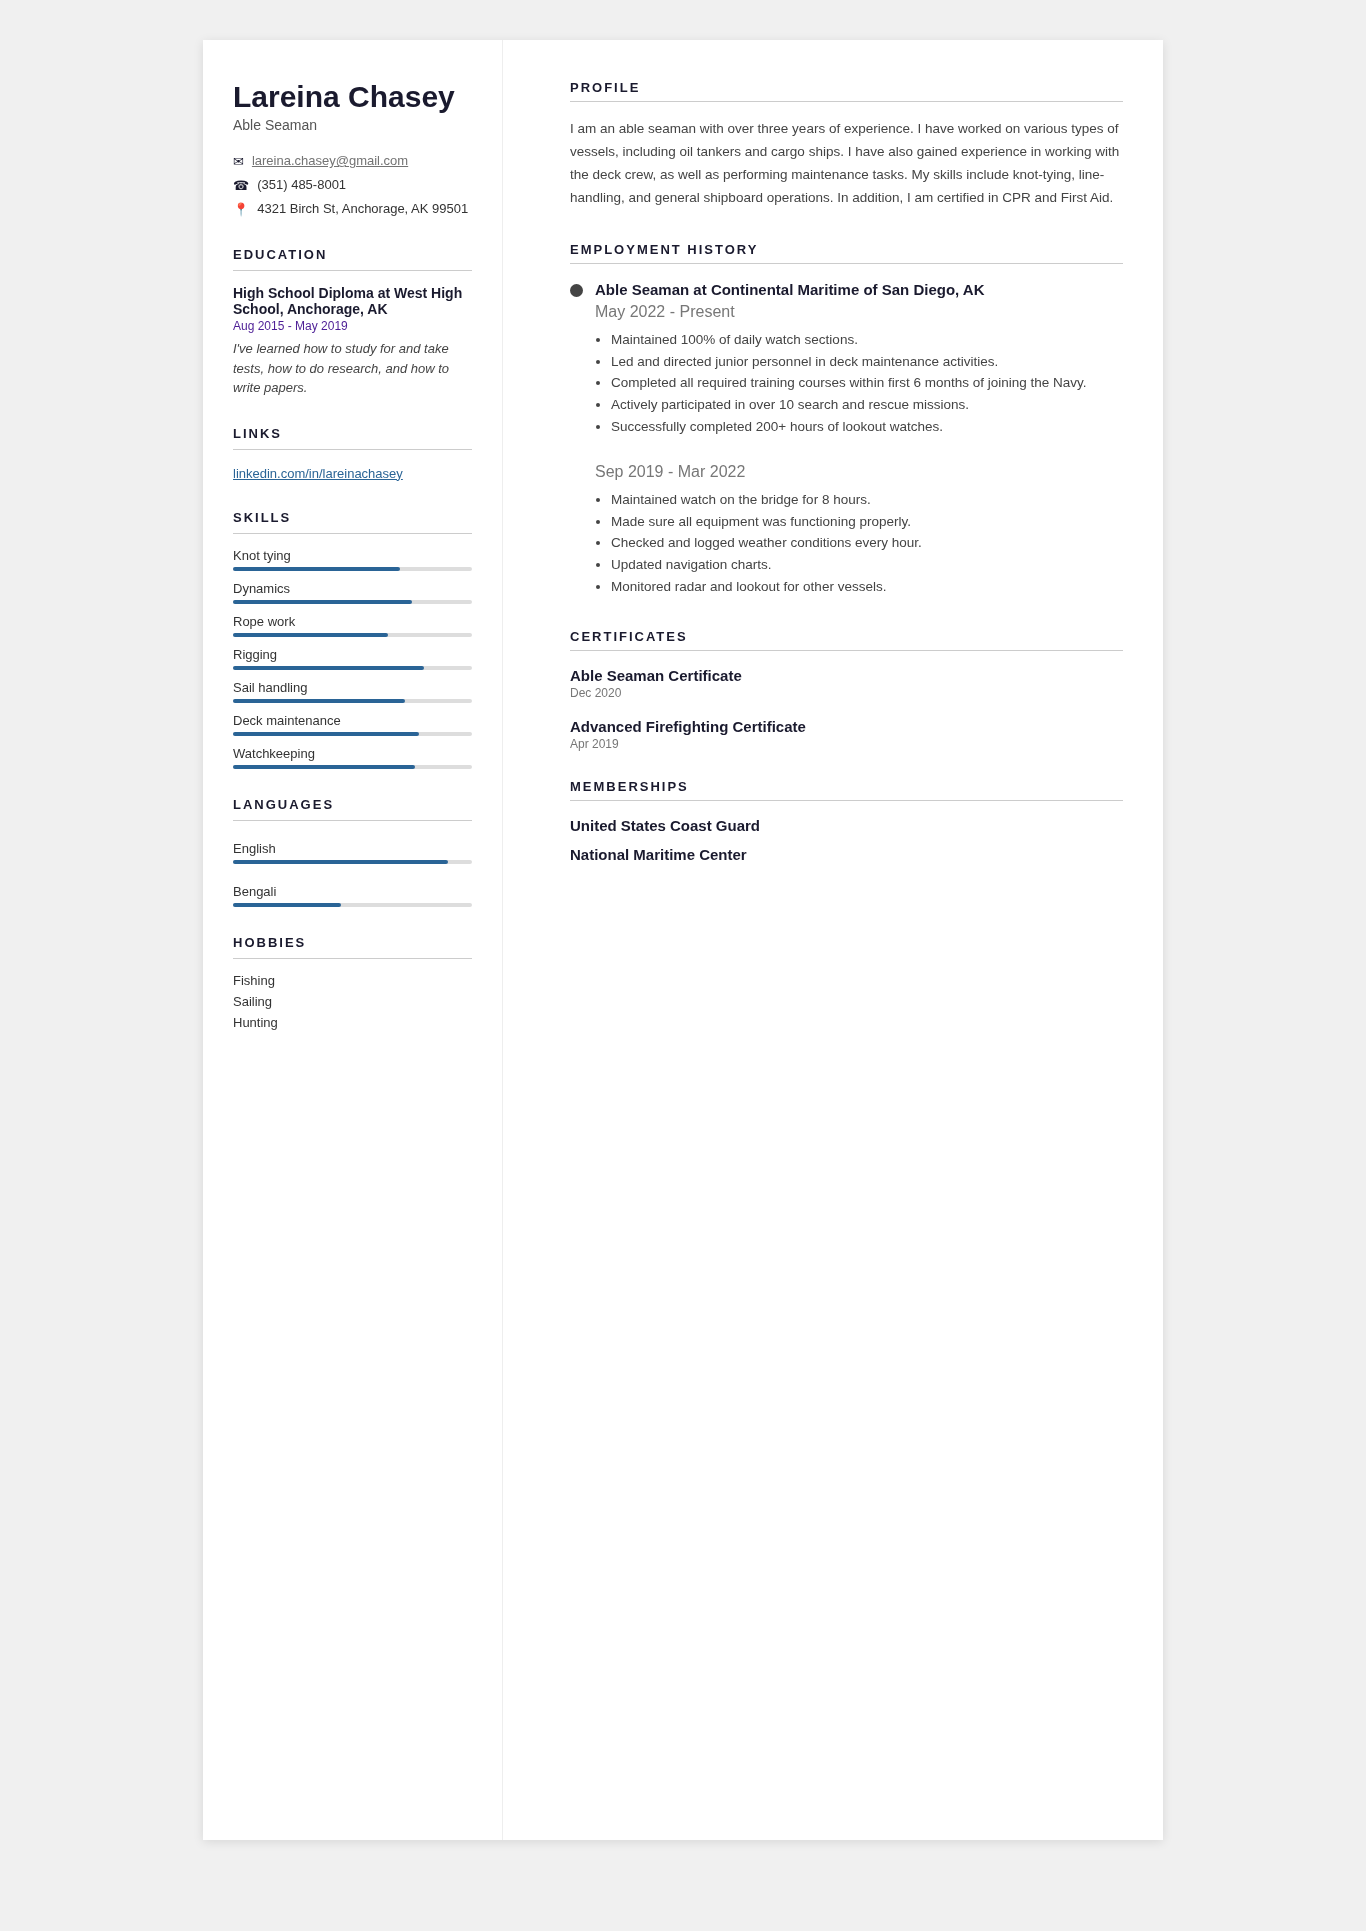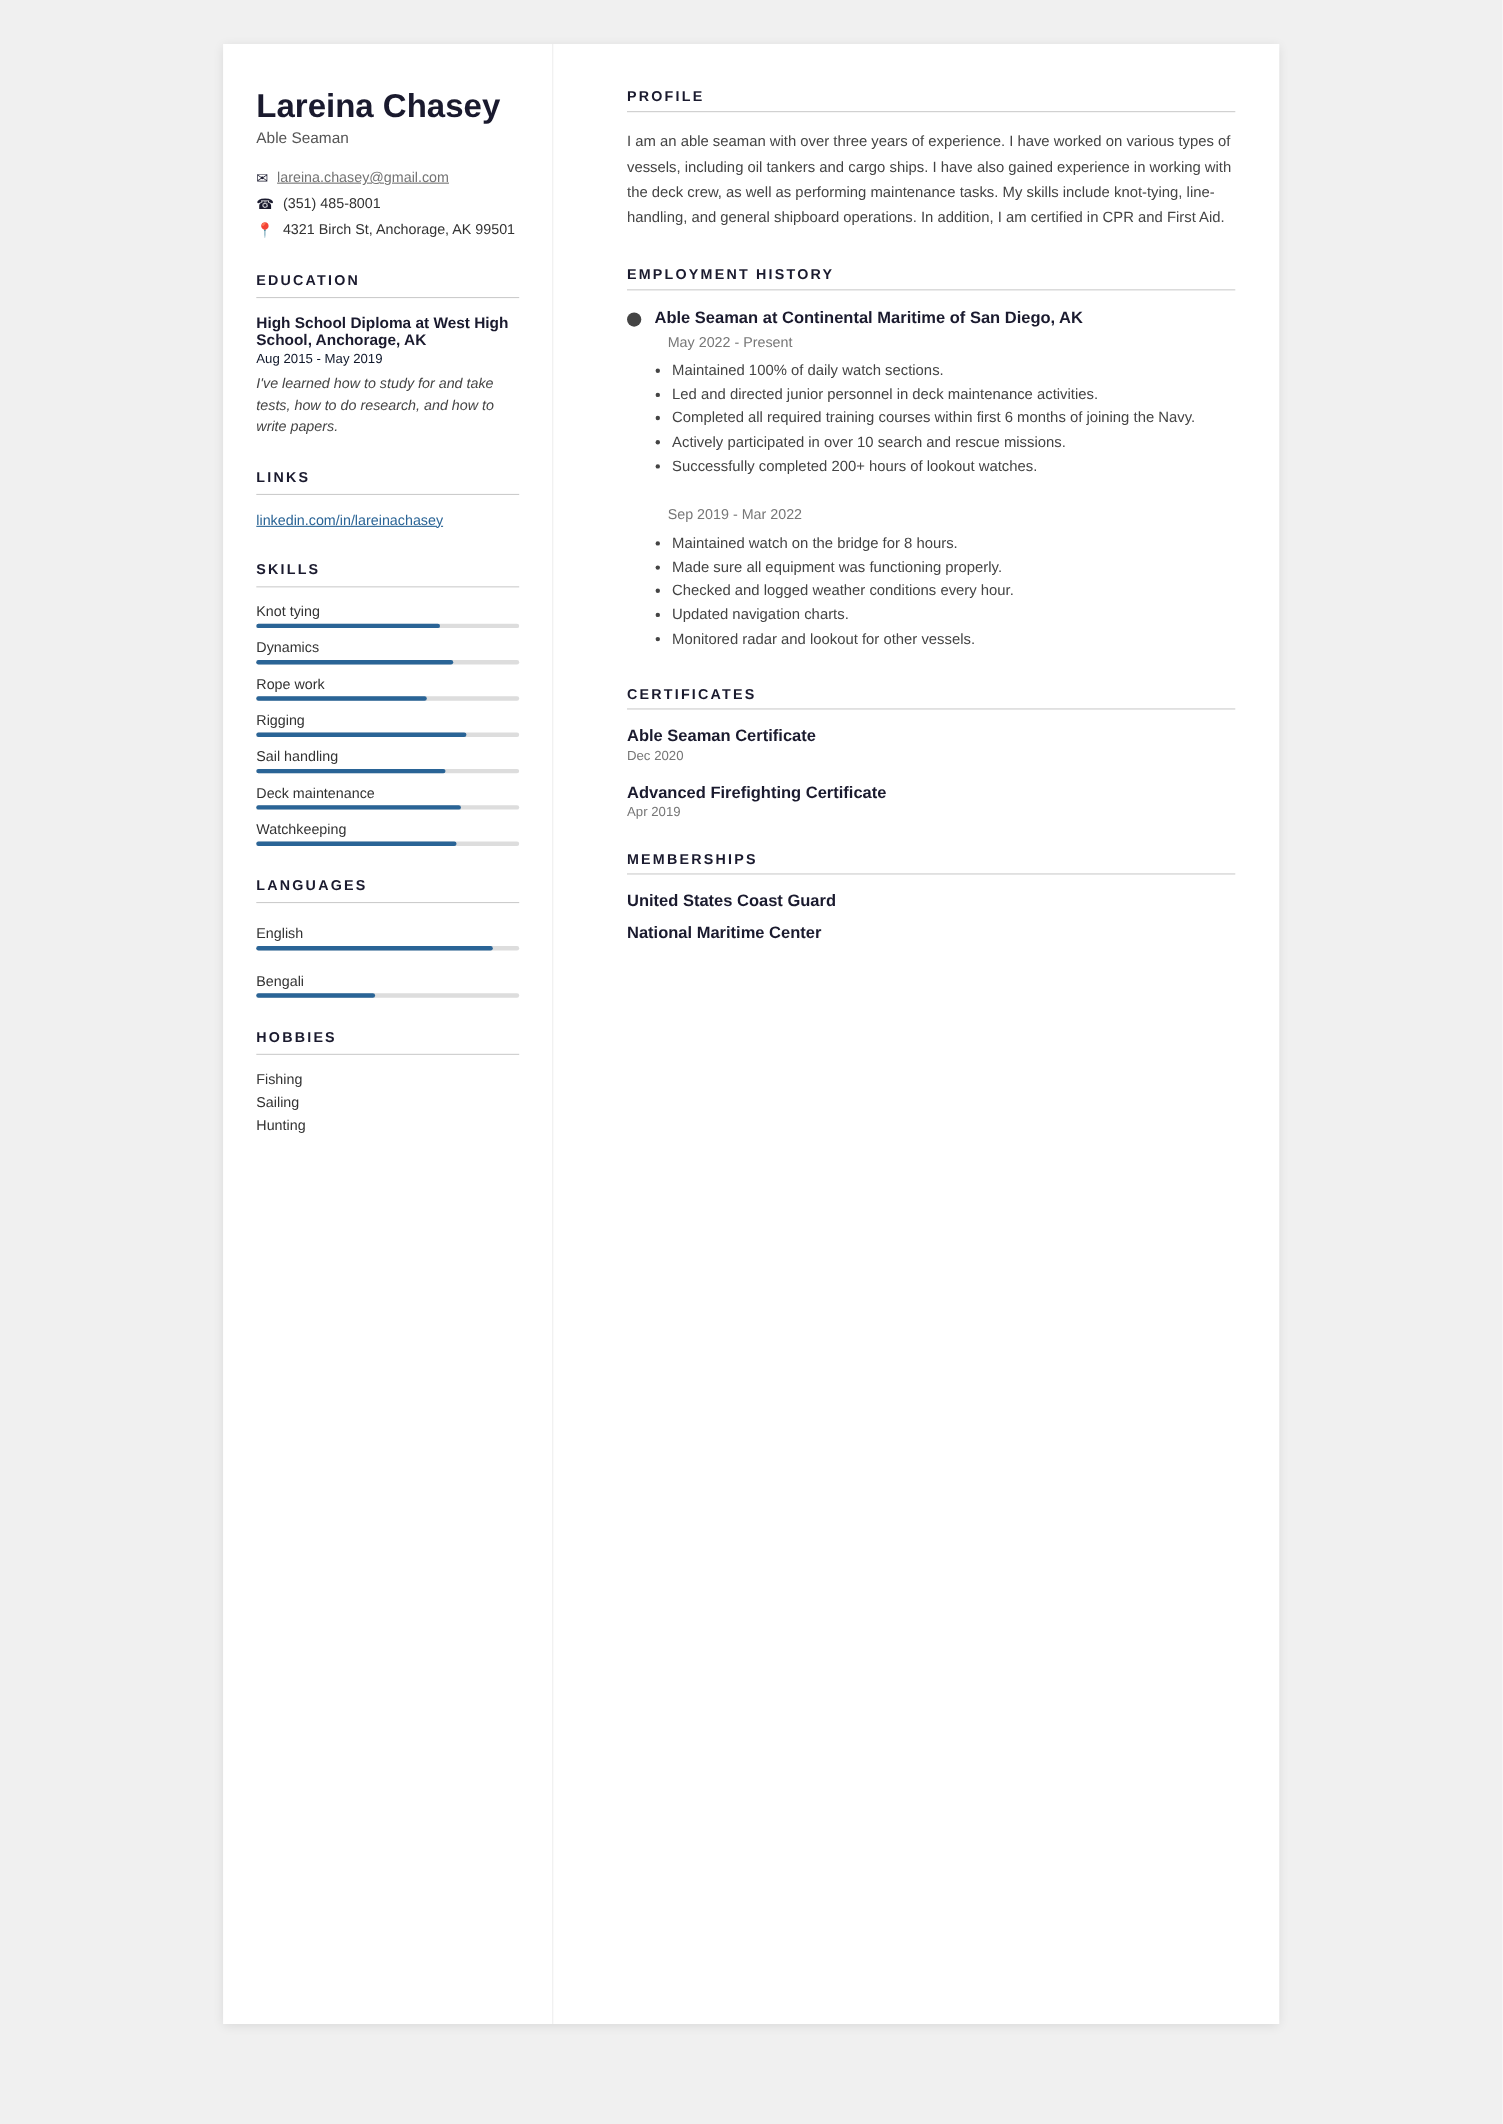--- a/index.html
+++ b/index.html
@@ -74,21 +74,21 @@
       margin-bottom: 14px;
     }
     .edu-title {
       font-size: 14px;
       font-weight: 700;
       color: #1a1a2e;
       margin-bottom: 2px;
     }
     .edu-dates {
       font-size: 12px;
-      color: #0f172a;
+      color: #4c1d95;
       margin-bottom: 6px;
     }
     .edu-desc {
       font-size: 13px;
       color: #444;
       line-height: 1.5;
       font-style: italic;
     }
     .links-section a {
       font-size: 13px;
@@ -170,23 +170,23 @@
       border-radius: 50%;
       margin-top: 4px;
     }
     .job-title {
       font-size: 15px;
       font-weight: 700;
       color: #1a1a2e;
       line-height: 1.3;
     }
     .job-dates {
-      font-size: 13px;
+      font-size: 16px;
       color: #777;
-      margin-left: 37px;
+      margin-left: 25px;
       margin-bottom: 8px;
     }
     .job-bullets {
       margin-left: 25px;
       list-style: disc;
       padding-left: 16px;
     }
     .job-bullets li {
       font-size: 13.5px;
       color: #444;

